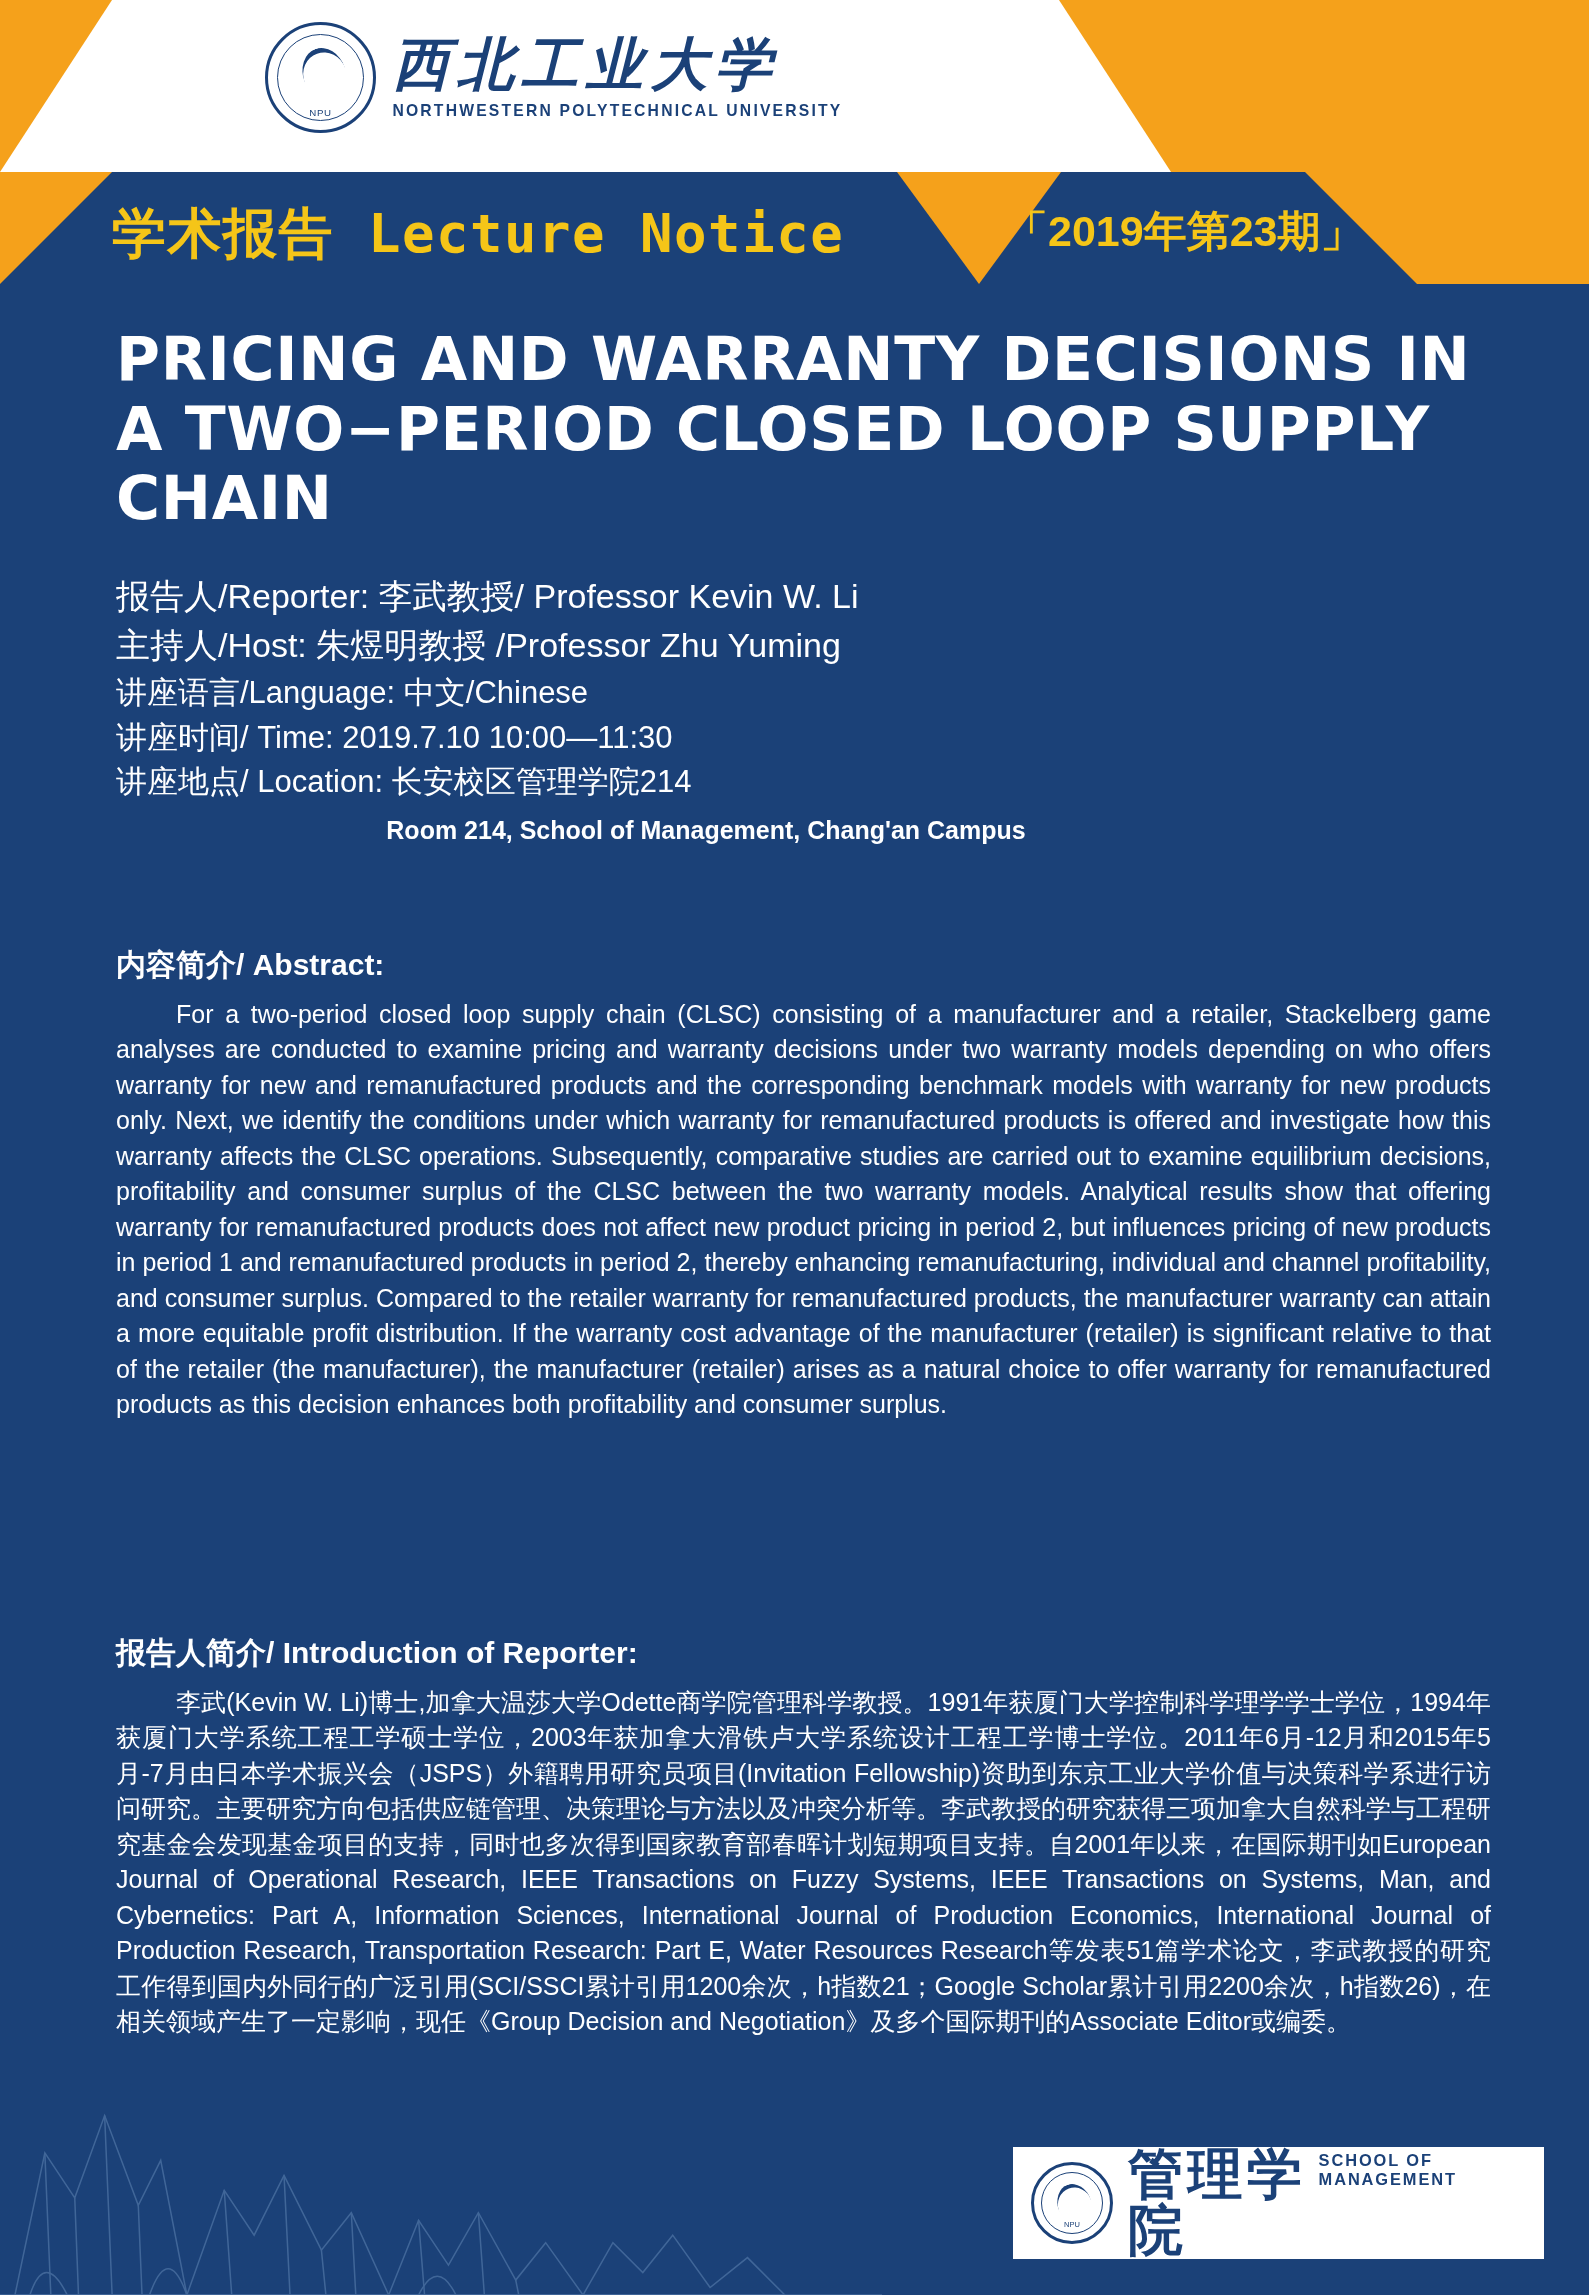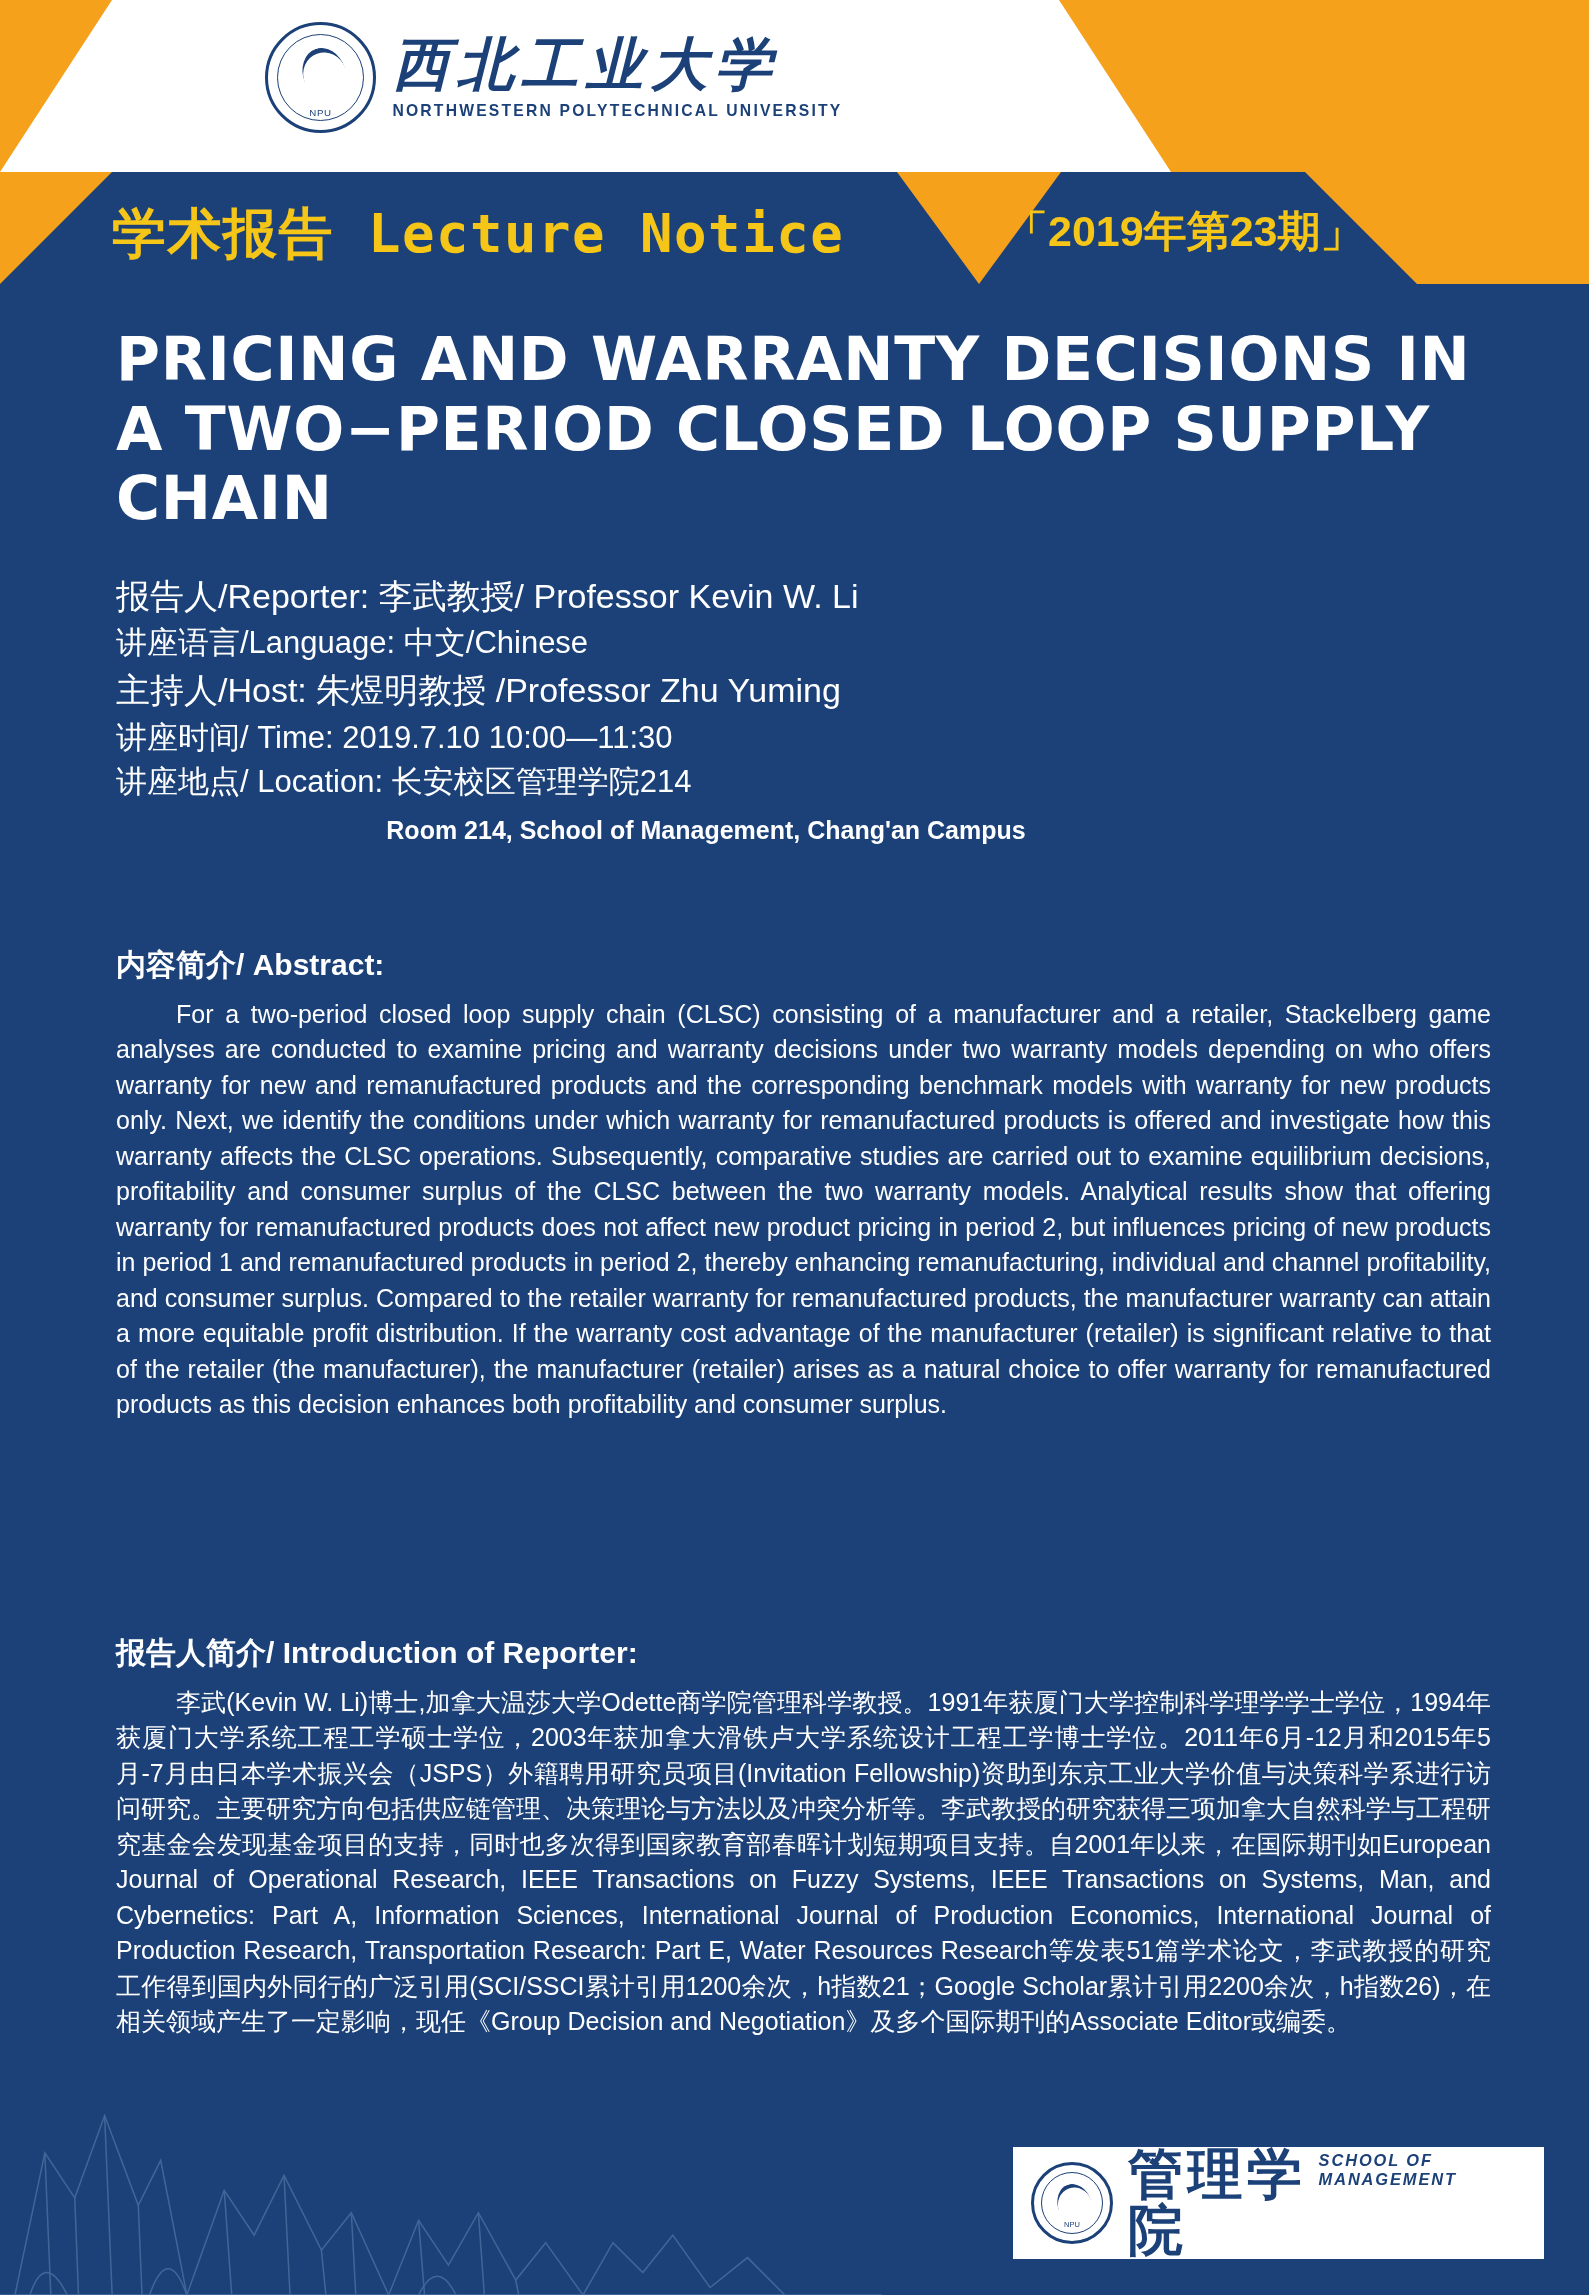--- a/index.html
+++ b/index.html
@@ -297,21 +297,20 @@
     color: #1b4178;
     letter-spacing: 4.5px;
     line-height: 1.02;
   }
   .som-en {
     font-size: 16.4px;
     color: #1b4178;
     letter-spacing: 1.9px;
     margin-top: 4.5px;
     font-weight: bold;
-    font-style: italic;
   }
 </style>
 </head>
 <body>
 
 <div class="poster">
 
   <div class="top-band"></div>
   <div class="top-orange-left"></div>
   <div class="orange-right-strip"></div>
@@ -333,22 +332,22 @@
 
   <div class="notice-row">
     <div class="notice-title">学术报告 Lecture Notice</div>
     <div class="notice-issue">「2019年第23期」</div>
   </div>
 
   <div class="main-title">PRICING AND WARRANTY DECISIONS IN A TWO−PERIOD CLOSED LOOP SUPPLY CHAIN</div>
 
   <div class="meta">
     <div class="meta-line big">报告人/Reporter:  李武教授/ Professor Kevin W. Li</div>
+    <div class="meta-line big">主持人/Host: 朱煜明教授 /Professor Zhu Yuming</div>
     <div class="meta-line">讲座语言/Language: 中文/Chinese</div>
-    <div class="meta-line big">主持人/Host: 朱煜明教授 /Professor Zhu Yuming</div>
     <div class="meta-line">讲座时间/ Time: 2019.7.10  10:00—11:30</div>
     <div class="meta-line">讲座地点/ Location: 长安校区管理学院214</div>
     <div class="meta-sub">Room 214, School of Management, Chang'an Campus</div>
   </div>
 
   <div class="section" id="abstract">
     <div class="sec-head">内容简介/ Abstract:</div>
     <div class="sec-body">For a two-period closed loop supply chain (CLSC) consisting of a manufacturer and a retailer, Stackelberg game analyses are conducted to examine pricing and warranty decisions under two warranty models depending on who offers warranty for new and remanufactured products and the corresponding benchmark models with warranty for new products only. Next, we identify the conditions under which warranty for remanufactured products is offered and investigate how this warranty affects the CLSC operations. Subsequently, comparative studies are carried out to examine equilibrium decisions, profitability and consumer surplus of the CLSC between the two warranty models. Analytical results show that offering warranty for remanufactured products does not affect new product pricing in period 2, but influences pricing of new products in period 1 and remanufactured products in period 2, thereby enhancing remanufacturing, individual and channel profitability, and consumer surplus. Compared to the retailer warranty for remanufactured products, the manufacturer warranty can attain a more equitable profit distribution. If the warranty cost advantage of the manufacturer (retailer) is significant relative to that of the retailer (the manufacturer), the manufacturer (retailer) arises as a natural choice to offer warranty for remanufactured products as this decision enhances both profitability and consumer surplus.</div>
   </div>
 

